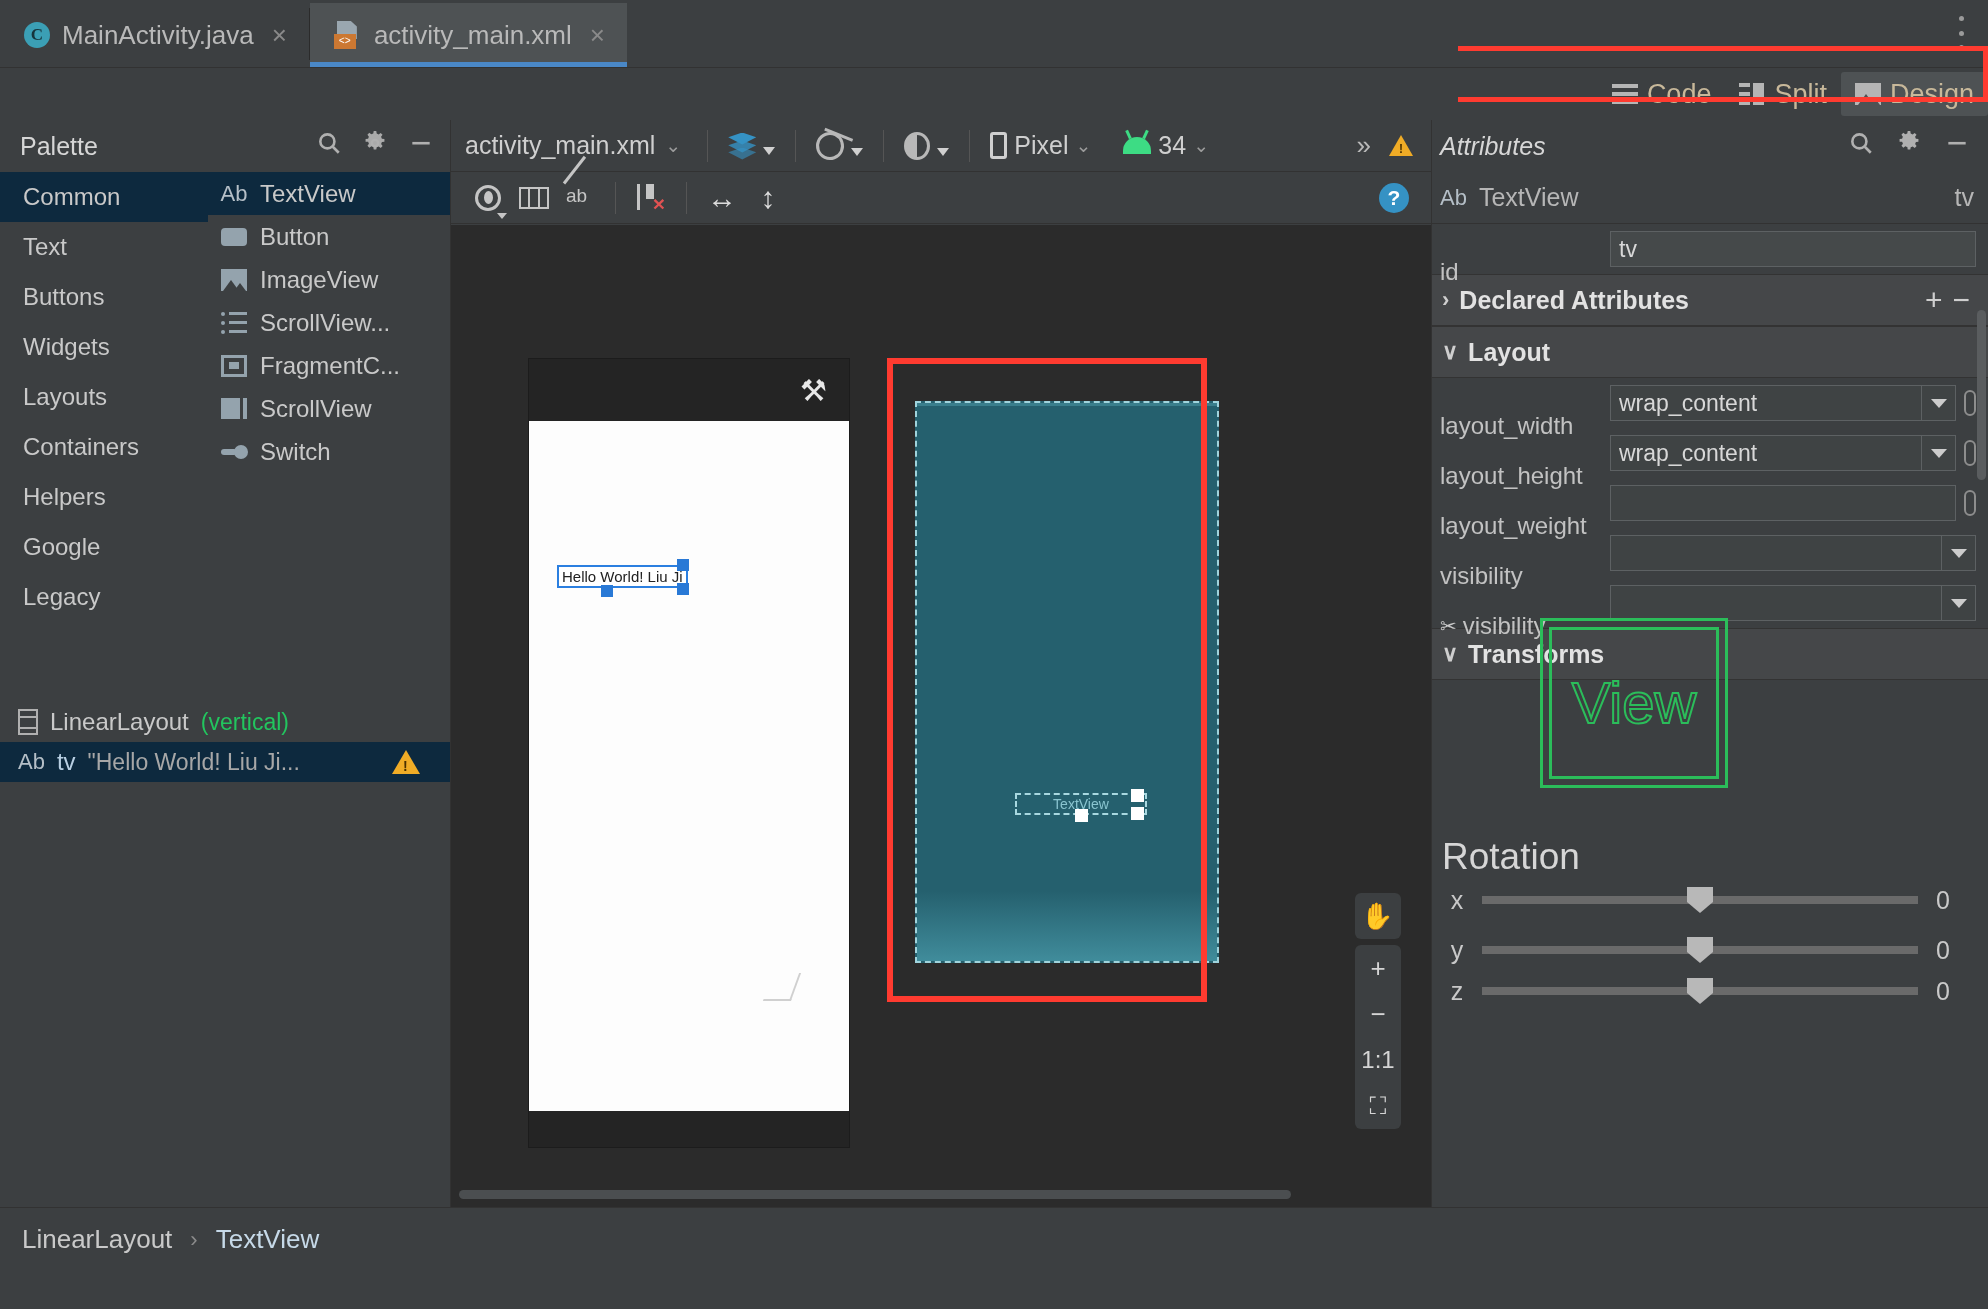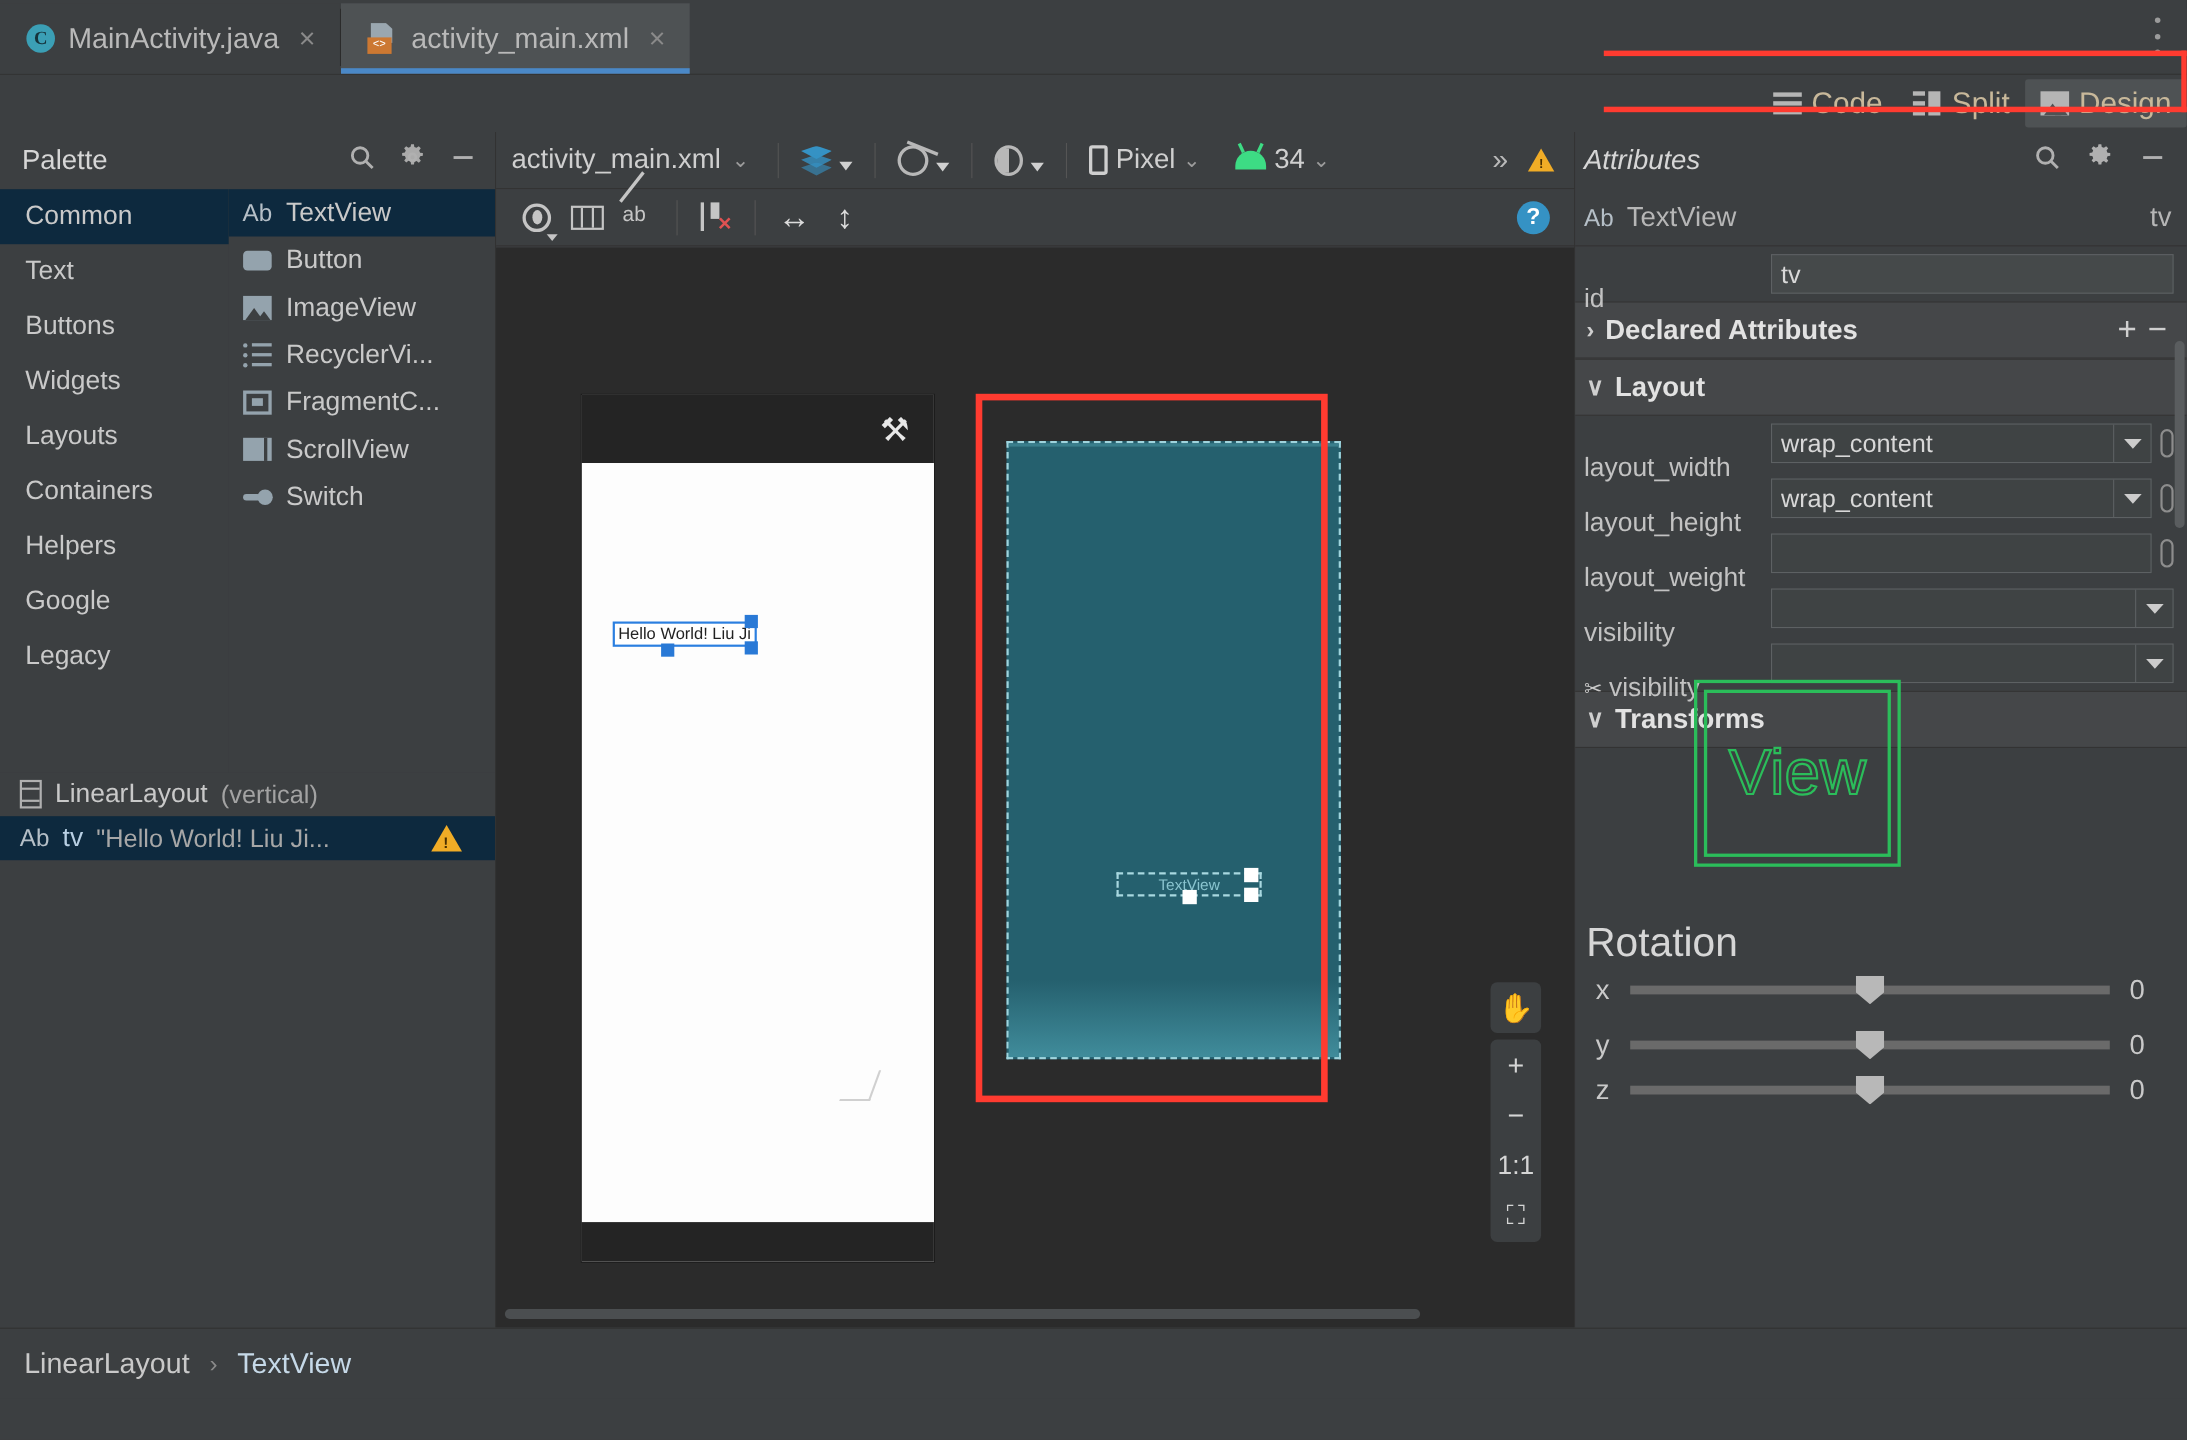--- a/index.html
+++ b/index.html
@@ -127,21 +127,21 @@
   .ic-switch .knob { width:14px;height:14px;border-radius:50%;background:#94a3ad;margin-left:-3px;}
 
   .ctree-head {
     height: 52px; display:flex; align-items:center; padding: 0 16px 0 20px;
     font-size: 25px; color: #d6d6d6; background: #3c3f41; border-top: 1px solid #2f3133;
   }
   .ctree-body { background: #3c3f41; }
   .trow { height: 40px; display: flex; align-items: center; gap: 12px; padding-left: 18px; font-size: 24px; }
   .trow.sel { background: #0d293e; }
   .trow .nm { color: #c9c9c9; }
-  .trow .sub { color: #a3a3a3; font-size: 23px; }
+  .trow .sub { color: #22c55e; font-size: 23px; }
   .trow .val { color: #a7a7a7; font-size: 23px; }
   .tv-id { color: #b8cfe3; }
   .ic-linear { width:20px;height:26px;border:2px solid #b0b0b0;display:flex;flex-direction:column;justify-content:space-around;align-items:center;}
   .ic-linear i { width:100%;height:2px;background:#b0b0b0;display:block;}
   .warn-tri {
     width:0;height:0;border-left:14px solid transparent;border-right:14px solid transparent;
     border-bottom:24px solid #f0ac26; position:relative;
   }
   .warn-tri::after { content:"!"; position:absolute; left:-3px; top:8px; font-size:14px; color:#4a3000; font-weight:bold;}
 
@@ -477,21 +477,21 @@
                 <span class="row">
                   <b></b>
                   <s></s>
                 </span>
                 <span class="row">
                   <b></b>
                   <s></s>
                 </span>
               </span>
           </span>
-          <span>RecyclerVi...</span>
+          <span>ScrollView...</span>
         </div>
         <div class="pitem">
           <span class="pi-ico">
               <span class="ic-frag">
                 <i></i>
               </span>
             </span>
           <span>FragmentC...</span>
         </div>
         <div class="pitem">

